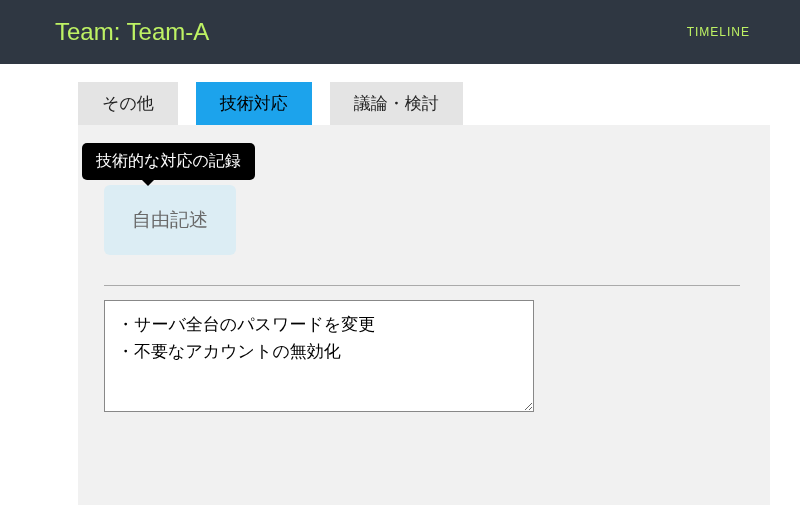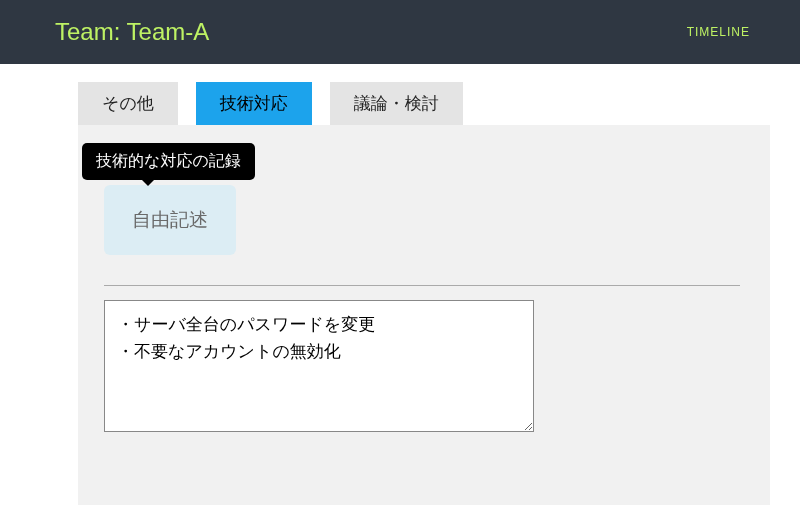--- a/index.html
+++ b/index.html
@@ -86,21 +86,21 @@
       border: none;
       cursor: pointer;
     }
     .divider {
       border: none;
       border-top: 1px solid #aaa;
       margin: 0 0 14px 0;
     }
     .textarea {
       width: 430px;
-      height: 132px;
+      height: 112px;
       padding: 10px 12px;
       font-size: 17px;
       font-family: inherit;
       line-height: 1.6;
       border: 1px solid #888;
       resize: both;
       background: #fff;
     }
   </style>
 </head>

